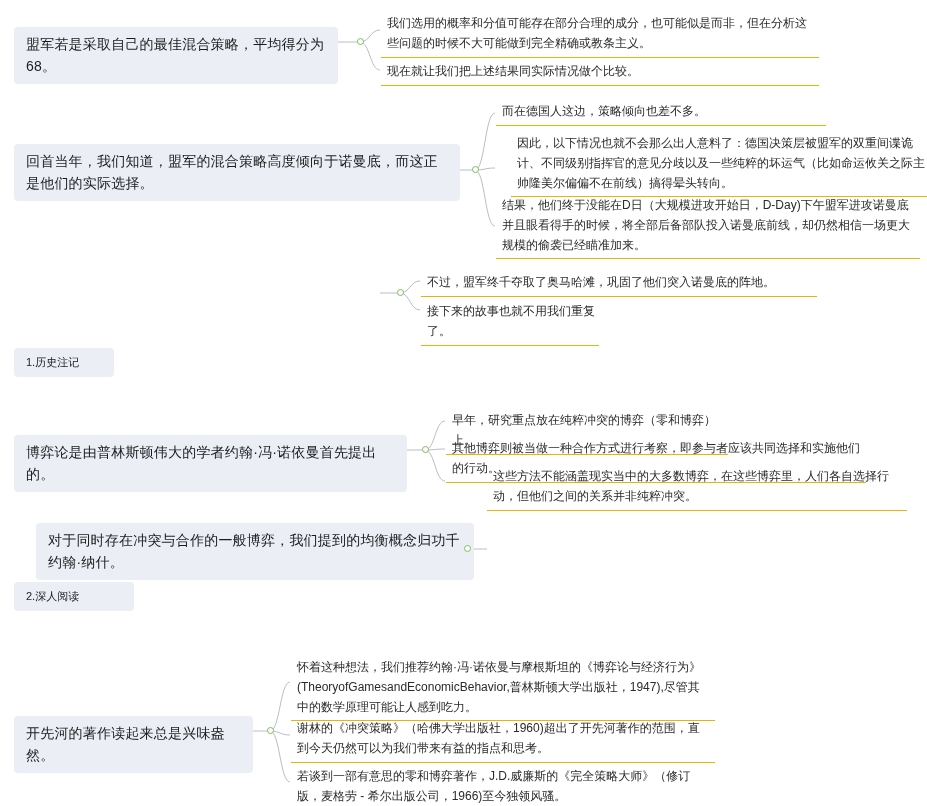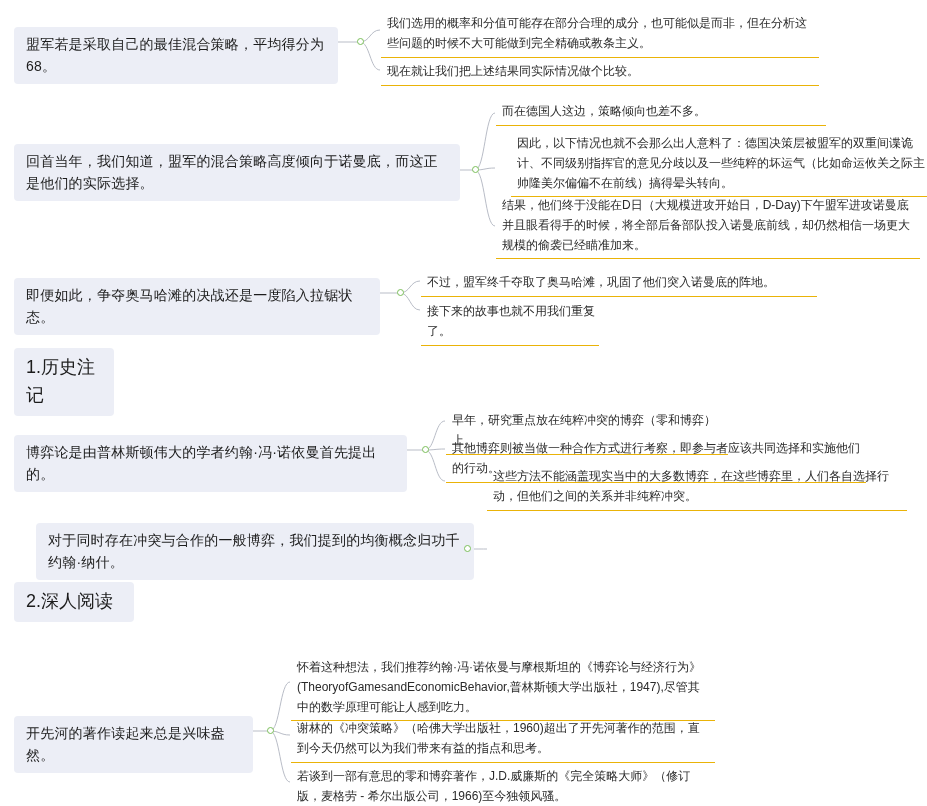--- a/index.html
+++ b/index.html
@@ -33,21 +33,21 @@
     padding: 7px 10px 7px 12px;
     font-size: 14px;
     color: #1c1c1c;
     letter-spacing: 0.2px;
   }
   
   .section {
     background: #eceef6;
     border-radius: 4px;
     padding: 6px 12px 6px 12px;
-    font-size: 18px;
+    font-size: 11px;
     color: #1c1c1c;
   }
   
   .leaf {
     font-size: 12px;
     color: #2a2a2a;
     padding: 2px 4px 3px 6px;
     line-height: 1.65;
     border-bottom: 1px solid #eab308;
     box-sizing: border-box;
@@ -129,23 +129,20 @@
   <div class="node leaf" style="left:496px; top:100px; width:330px;">
     <span>而在德国人这边，策略倾向也差不多。</span>
   </div>
   <div class="node leaf" style="left:496px; top:132px; width:424px;margin-left:15px;">
     <span>因此，以下情况也就不会那么出人意料了：德国决策层被盟军的双重间谍诡计、不同级别指挥官的意见分歧以及一些纯粹的坏运气（比如命运攸关之际主帅隆美尔偏偏不在前线）搞得晕头转向。</span>
   </div>
   <div class="node leaf" style="left:496px; top:194px; width:424px;">
     <span>结果，他们终于没能在D日（大规模进攻开始日，D-Day)下午盟军进攻诺曼底并且眼看得手的时候，将全部后备部队投入诺曼底前线，却仍然相信一场更大规模的偷袭已经瞄准加来。</span>
   </div>
 
-  <div class="node topic" style="left:14px; top:278px; width:366px;">
-    <span>即便如此，争夺奥马哈滩的决战还是一度陷入拉锯状态。</span>
-  </div>
   <div class="conn-dot" style="left:397px; top:289px;"></div>
 
   <div class="node leaf" style="left:421px; top:271px; width:396px;">
     <span>不过，盟军终千夺取了奥马哈滩，巩固了他们突入诺曼底的阵地。</span>
   </div>
   <div class="node leaf" style="left:421px; top:300px; width:178px;">
     <span>接下来的故事也就不用我们重复了。</span>
   </div>
 
   <div class="node section" style="left:14px; top:348px; width:100px;">

